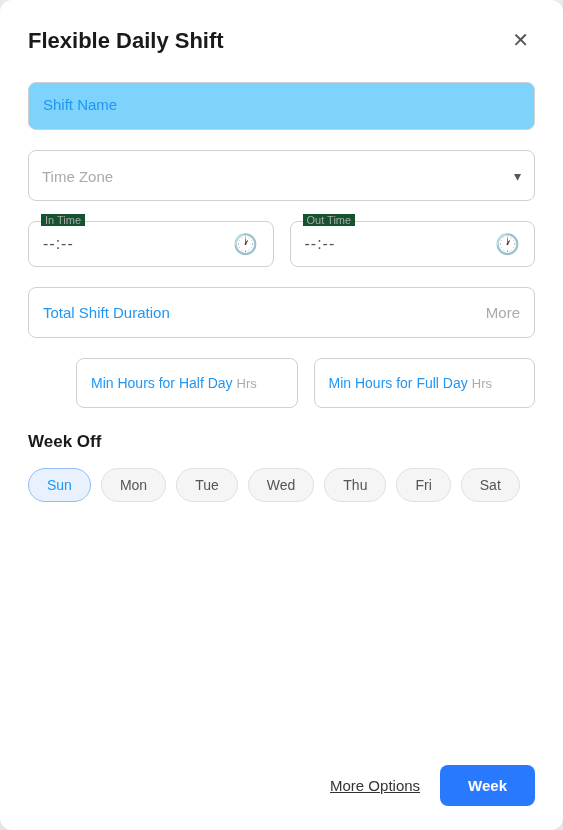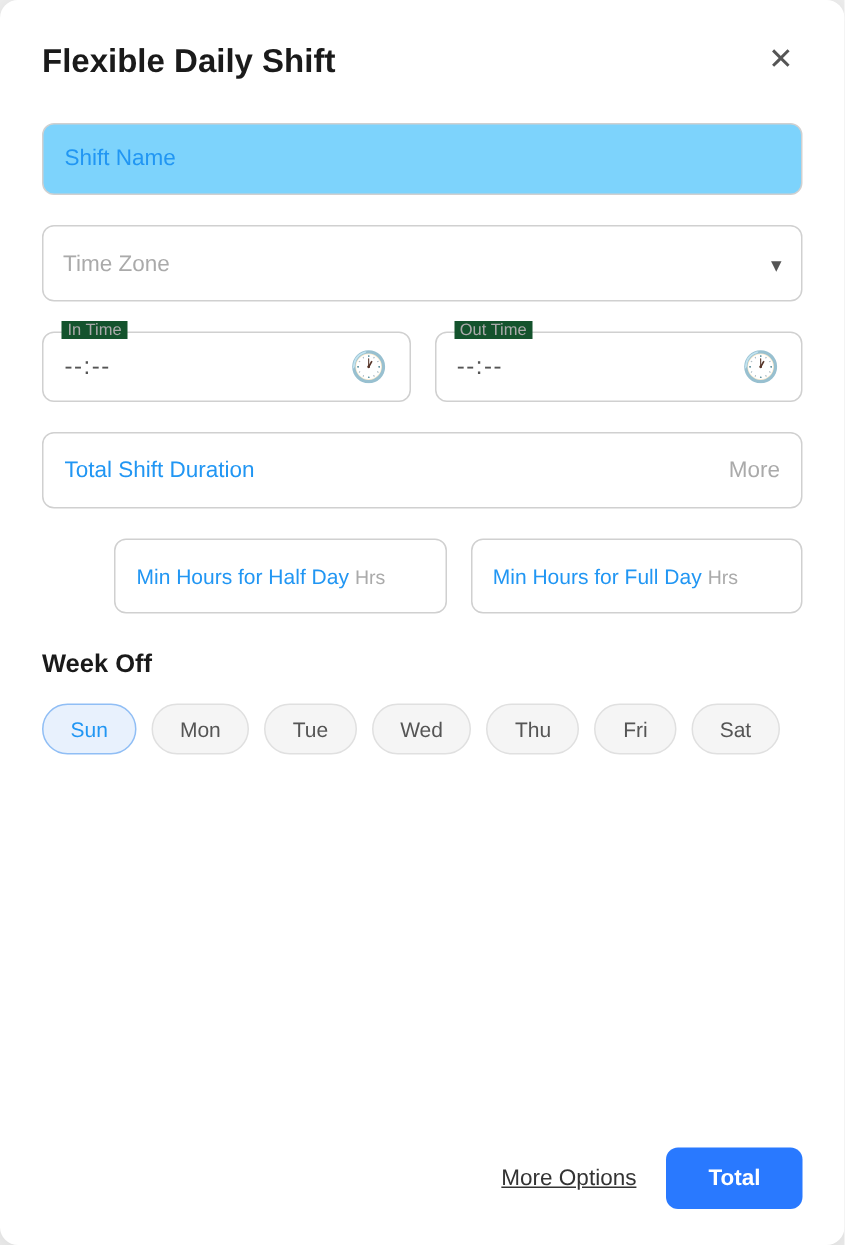--- a/index.html
+++ b/index.html
@@ -320,16 +320,16 @@
         <div class="day-chip">Tue</div>
         <div class="day-chip">Wed</div>
         <div class="day-chip">Thu</div>
         <div class="day-chip">Fri</div>
         <div class="day-chip">Sat</div>
       </div>
   </div>
 
   <div class="modal-footer">
     <button class="more-options-btn">More Options</button>
-    <button class="done-btn">Total</button>
+    <button class="done-btn">Week</button>
   </div>
 
 </div>
 
 </body></html>

